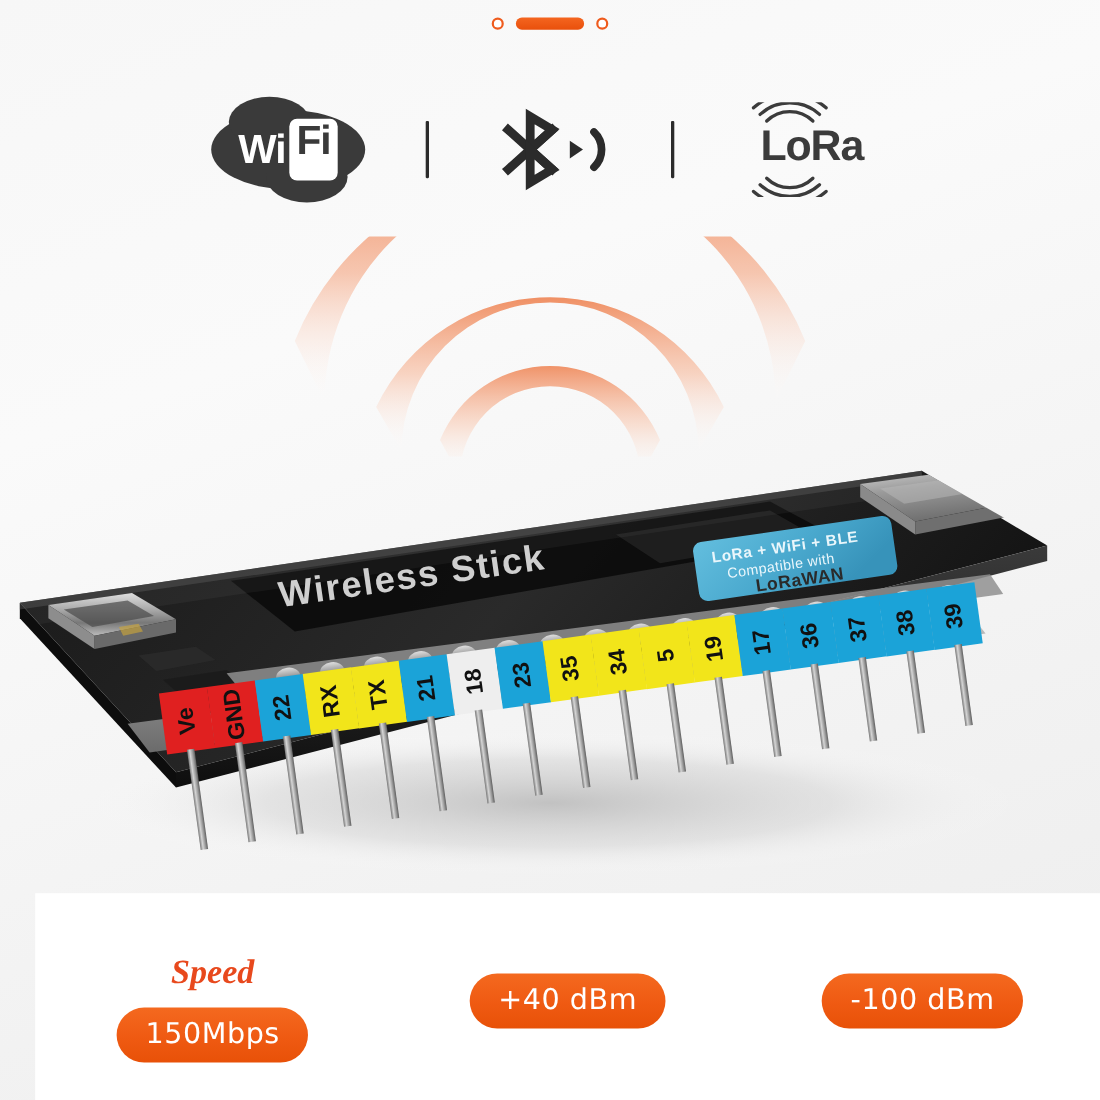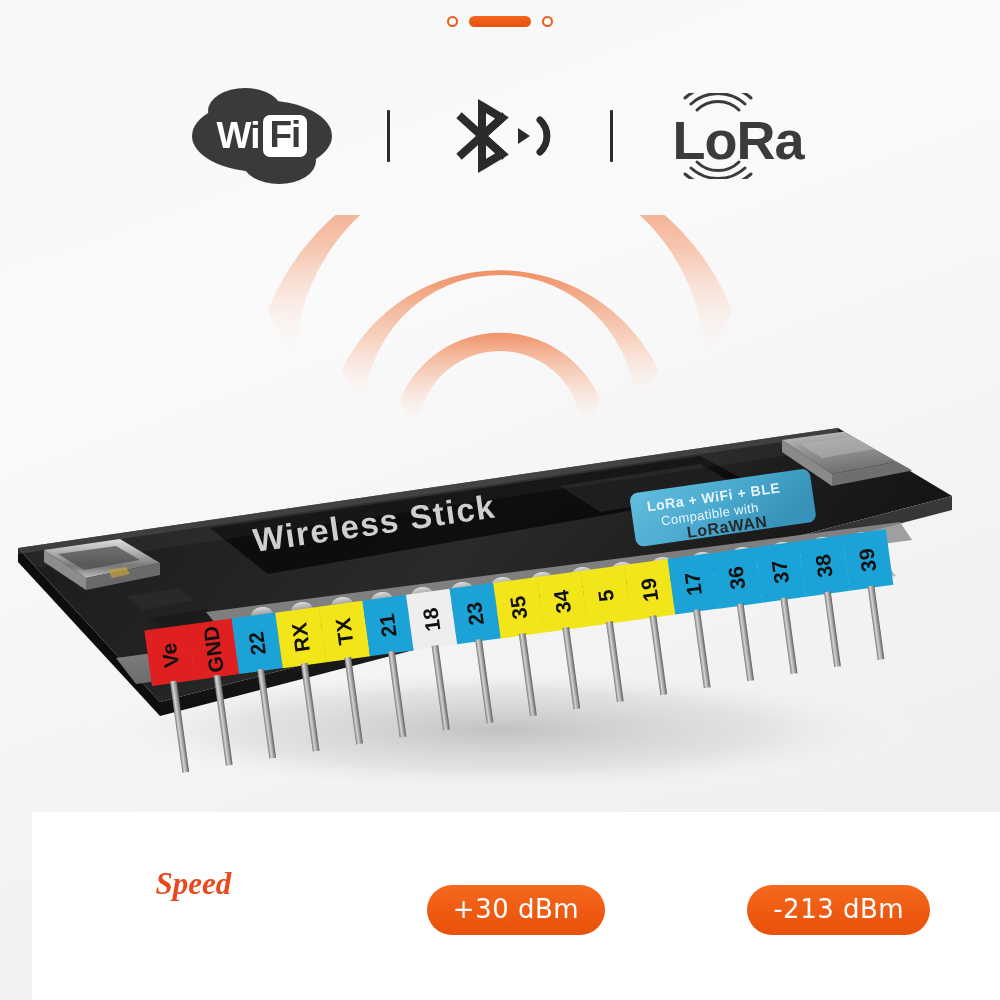--- a/index.html
+++ b/index.html
@@ -56,35 +56,35 @@
   .wifi-text {
     position: absolute; inset: 0; z-index: 3;
     display: flex; align-items: center; justify-content: center; gap: 3px;
   }
   .wifi-wi {
     color: #ffffff; font-size: 37px; font-weight: bold;
     font-family: "Liberation Sans", sans-serif; letter-spacing: -1px;
     line-height: 1;
   }
   .wifi-fi-box {
-    background: #ffffff; border-radius: 7px; padding: 1px 7px 4px 7px;
+    background: #ffffff; border-radius: 7px; padding: 1px 7px 18px 7px;
   }
   .wifi-fi {
     color: #3a3a3a; font-size: 37px; font-weight: bold;
     font-family: "Liberation Sans", sans-serif; letter-spacing: -1px;
     line-height: 1;
   }
 
   
   .lora-mark { position: relative; width: 170px; height: 86px; }
   .lora-text {
     position: absolute; left: 0; top: 20px; width: 170px;
     text-align: center;
     font-family: "Liberation Sans", sans-serif;
-    font-size: 54px; font-weight: bold; color: #3b3b3b;
+    font-size: 39px; font-weight: bold; color: #3b3b3b;
     letter-spacing: -1px; line-height: 1;
   }
   .lora-arcs { position: absolute; left: 0; top: 0; }
 
   
   #signal { position: absolute; left: 250px; top: 215px; }
 
   
   #board-area {
     position: absolute; left: 0; top: 400px; width: 1000px; height: 430px;
@@ -405,22 +405,23 @@
           <rect x="780.8" y="200.7" width="6.8" height="76.6" fill="url(#pinGrad)" transform="rotate(-7.8 762.4 202.7)"></rect>
           <rect x="824.4" y="194.75" width="6.8" height="75.5" fill="url(#pinGrad)" transform="rotate(-7.8 806 196.75)"></rect>
           <rect x="868" y="188.8" width="6.8" height="74.4" fill="url(#pinGrad)" transform="rotate(-7.8 849.6 190.8)"></rect>
         </g>
     </svg>
   </div>
 
   <div id="specs">
     <div class="spec">
       <div class="spec-title">Speed</div>
+      <div class="spec-pill">150Mbps</div>
     </div>
     <div class="spec">
-      <div class="spec-pill">+30 dBm</div>
+      <div class="spec-pill">+40 dBm</div>
     </div>
     <div class="spec">
-      <div class="spec-pill">-213 dBm</div>
+      <div class="spec-pill">-100 dBm</div>
     </div>
   </div>
 
 </div>
 
 </body></html>

